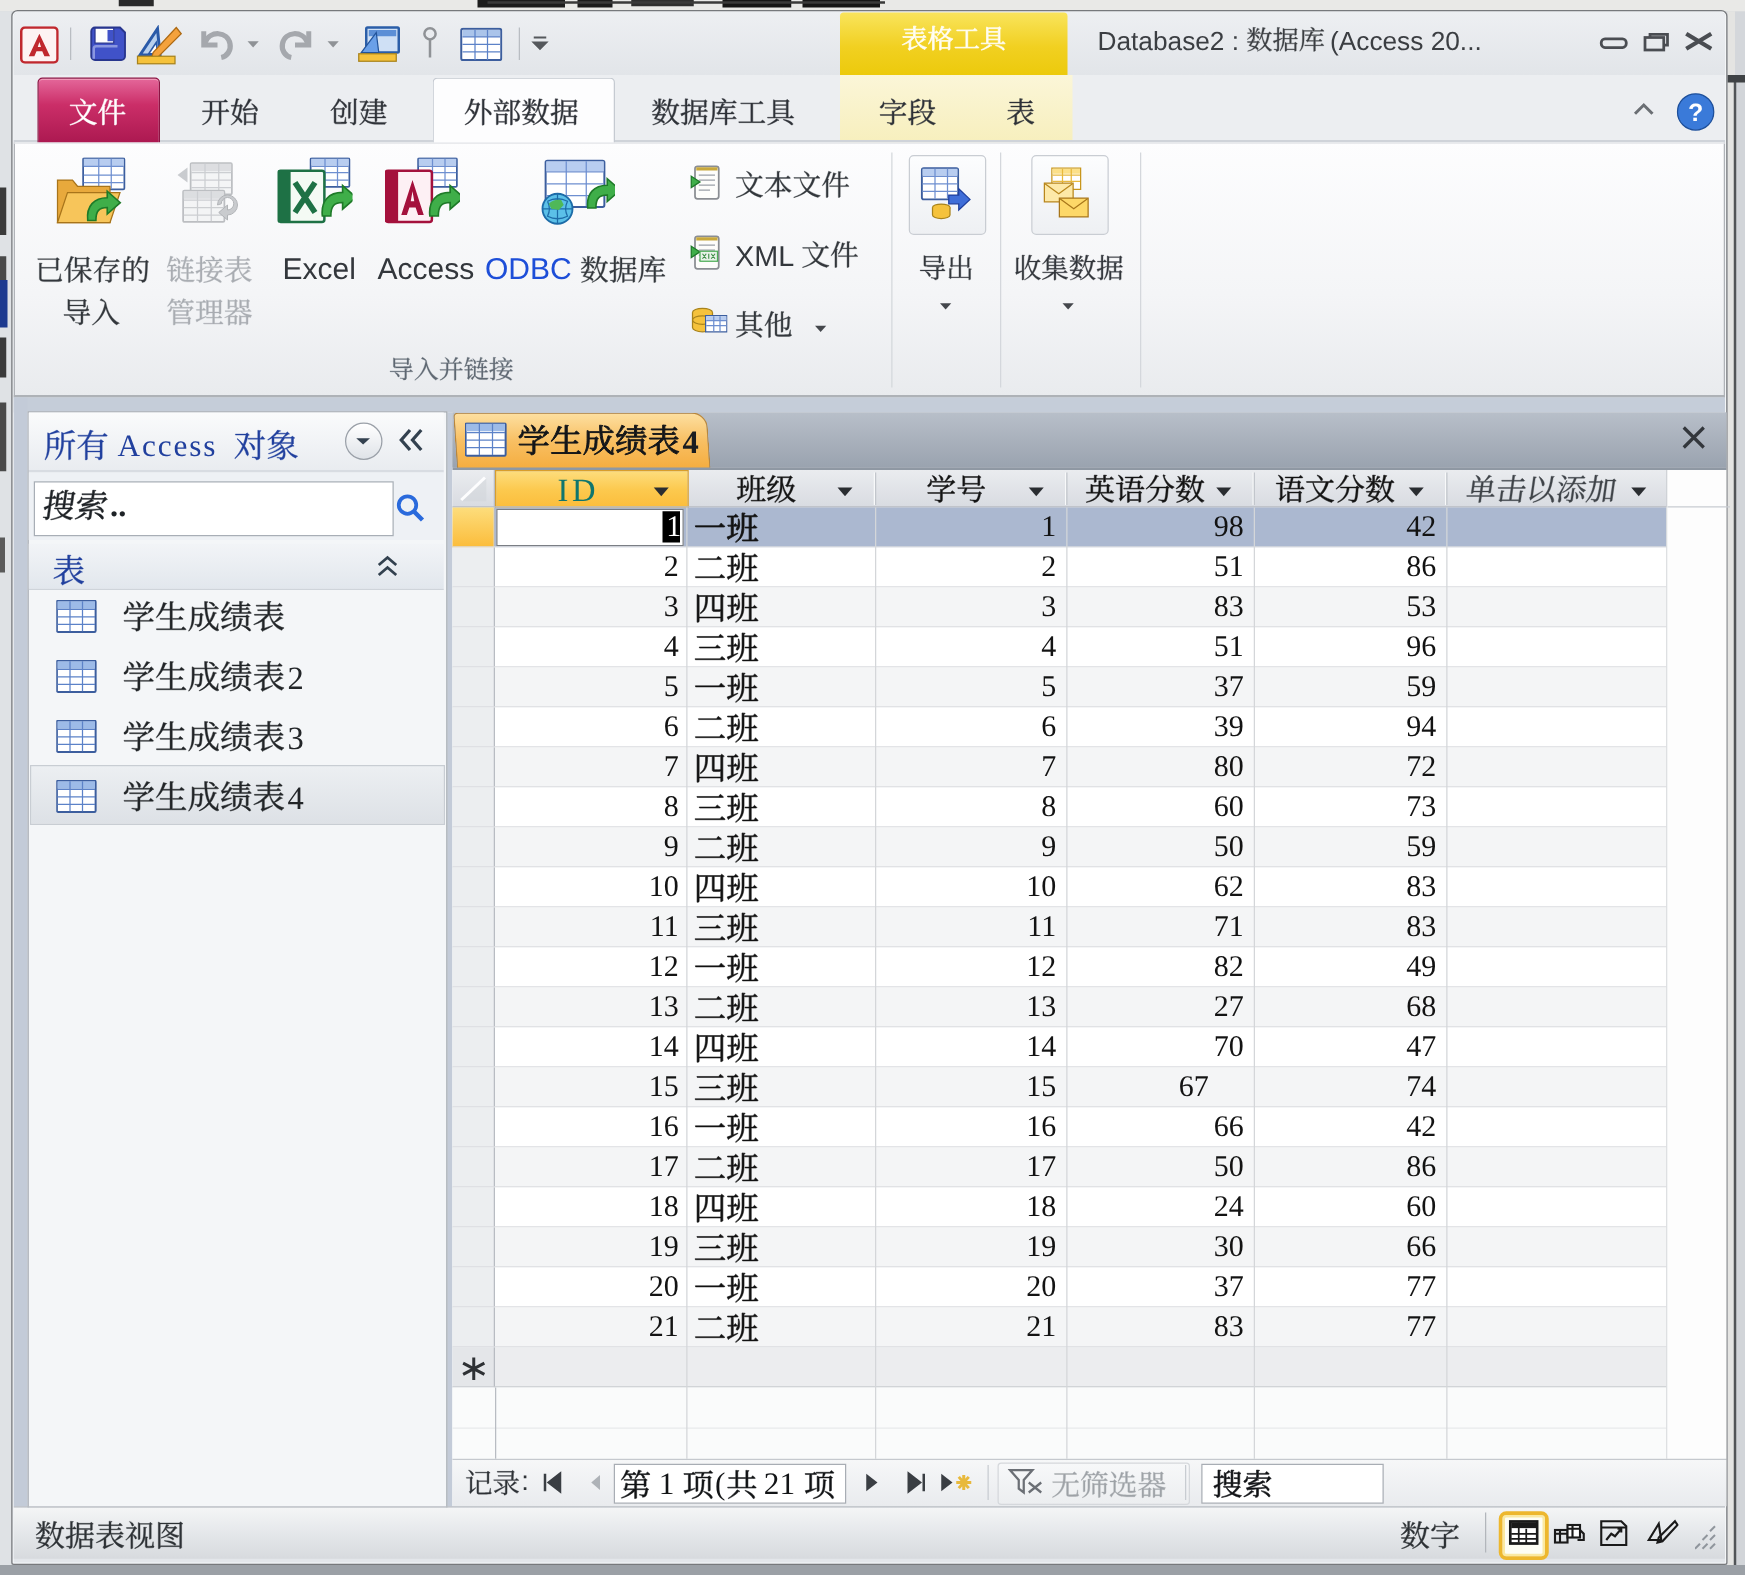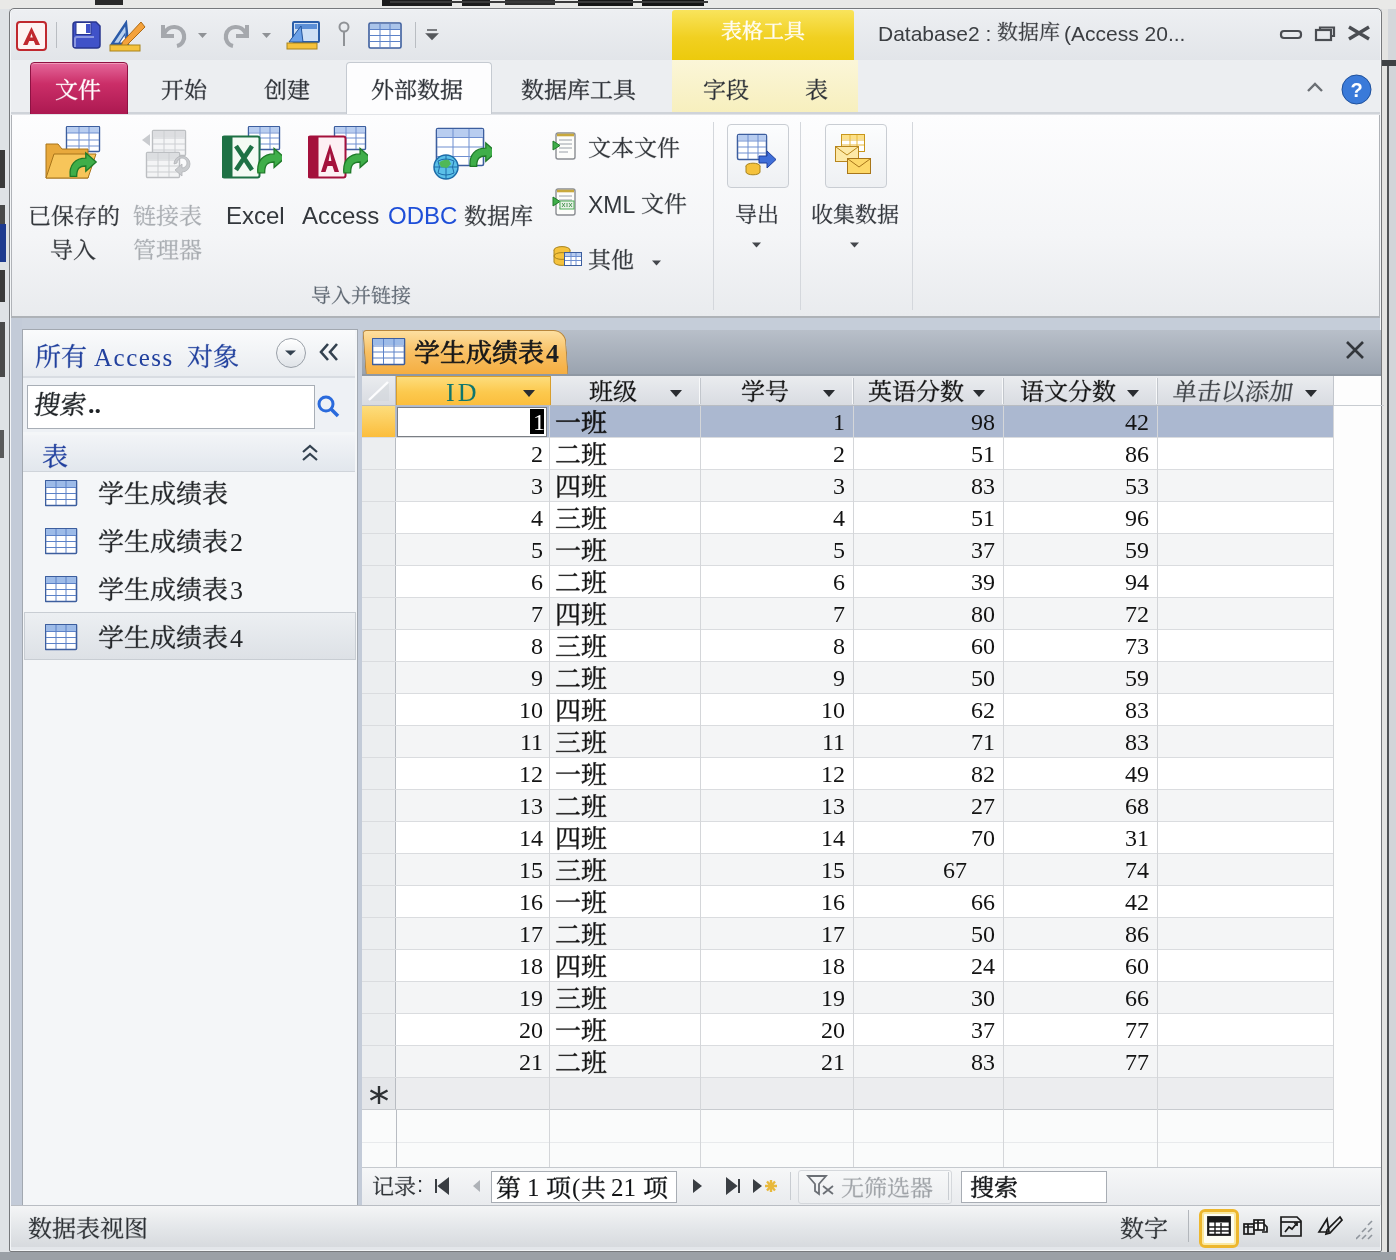--- a/index.html
+++ b/index.html
@@ -758,21 +758,21 @@
       <div style="position:absolute;left:396px;top:822px;width:937px;height:32px;background:#ffffff"></div>
       <div style="position:absolute;left:396px;top:825px;font:24px 'Liberation Serif',sans-serif;color:#131313;white-space:pre;width:147px;text-align:right;">14</div>
       <svg style="position:absolute;left:555px;top:825.12px;overflow:visible" width="52" height="26" viewBox="0 0 2000 1000">
         <g fill="#131313" stroke="#131313" stroke-width="18" transform="translate(0,880) scale(1,-1)">
           <use href="#g59" x="0"></use>
           <use href="#g46" x="1000"></use>
         </g>
       </svg>
       <div style="position:absolute;left:700px;top:825px;font:24px 'Liberation Serif',sans-serif;color:#131313;white-space:pre;width:145px;text-align:right;">14</div>
       <div style="position:absolute;left:853px;top:825px;font:24px 'Liberation Serif',sans-serif;color:#131313;white-space:pre;width:142px;text-align:right;">70</div>
-      <div style="position:absolute;left:1003px;top:825px;font:24px 'Liberation Serif',sans-serif;color:#131313;white-space:pre;width:146px;text-align:right;">31</div>
+      <div style="position:absolute;left:1003px;top:825px;font:24px 'Liberation Serif',sans-serif;color:#131313;white-space:pre;width:146px;text-align:right;">47</div>
       <div style="position:absolute;left:362px;top:853px;width:971px;height:1px;background:#dadcdf"></div>
       <div style="position:absolute;left:362px;top:854px;width:34px;height:32px;background:#eceef0;border-right:1px solid #b8bcc2;box-sizing:border-box"></div>
       <div style="position:absolute;left:396px;top:854px;width:937px;height:32px;background:#f4f5f6"></div>
       <div style="position:absolute;left:396px;top:857px;font:24px 'Liberation Serif',sans-serif;color:#131313;white-space:pre;width:147px;text-align:right;">15</div>
       <svg style="position:absolute;left:555px;top:857.12px;overflow:visible" width="52" height="26" viewBox="0 0 2000 1000">
         <g fill="#131313" stroke="#131313" stroke-width="18" transform="translate(0,880) scale(1,-1)">
           <use href="#g60" x="0"></use>
           <use href="#g46" x="1000"></use>
         </g>
       </svg>

